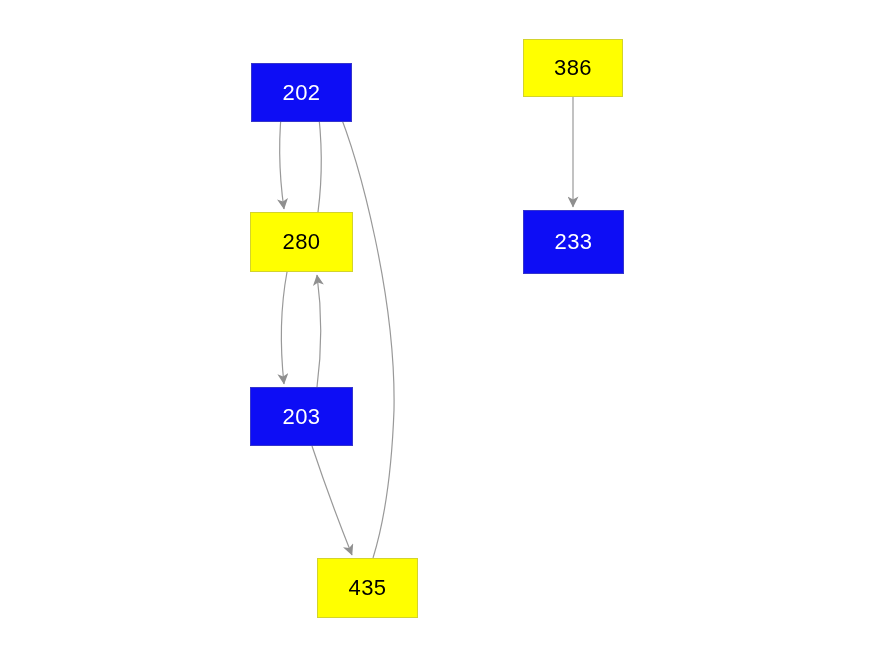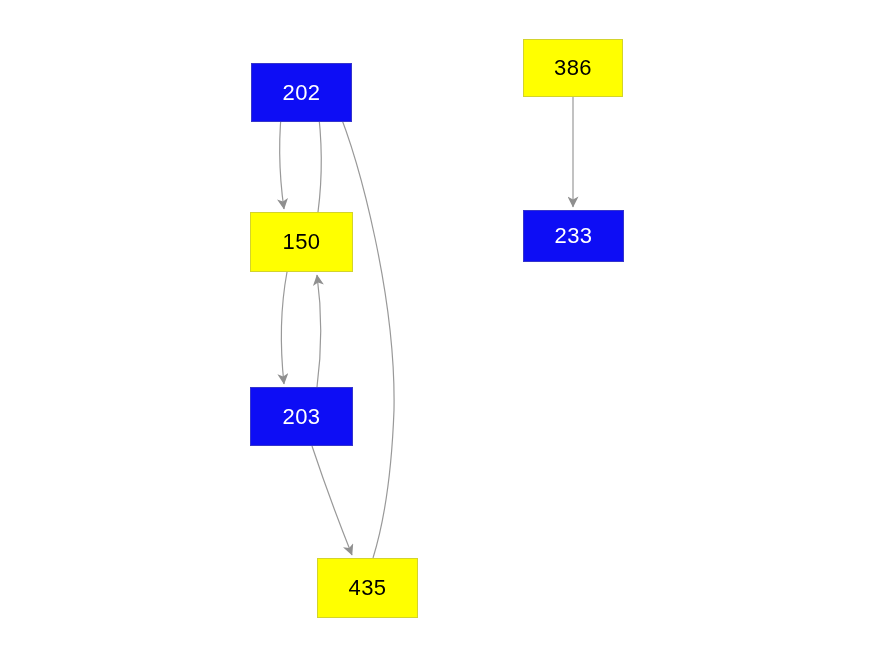--- a/index.html
+++ b/index.html
@@ -56,23 +56,23 @@
       <path d="M573,97 C573,132 573,171 573,207" fill="none" stroke="#999999" stroke-width="1.2" marker-end="url(#arrowhead)"></path>
     </svg>
 
 <div class="node" style="left: 251px; top: 39px; width: 101px; height: 59px; background: rgb(13, 13, 245); color: rgb(255, 255, 255); margin-top: 24px;">
       <span>202</span>
     </div>
     <div class="node" style="left: 523px; top: 39px; width: 100px; height: 58px; background: rgb(255, 255, 0); color: rgb(0, 0, 0);">
       <span>386</span>
     </div>
     <div class="node" style="left: 250px; top: 212px; width: 103px; height: 60px; background: rgb(255, 255, 0); color: rgb(0, 0, 0);">
-      <span>150</span>
+      <span>280</span>
     </div>
-    <div class="node" style="left: 523px; top: 210px; width: 101px; height: 52px; background: rgb(13, 13, 245); color: rgb(255, 255, 255);">
+    <div class="node" style="left: 523px; top: 210px; width: 101px; height: 64px; background: rgb(13, 13, 245); color: rgb(255, 255, 255);">
       <span>233</span>
     </div>
     <div class="node" style="left: 250px; top: 387px; width: 103px; height: 59px; background: rgb(13, 13, 245); color: rgb(255, 255, 255); align-items: center;">
       <span>203</span>
     </div>
     <div class="node" style="left: 317px; top: 558px; width: 101px; height: 60px; background: rgb(255, 255, 0); color: rgb(0, 0, 0);">
       <span>435</span>
     </div>
   </div>
 

